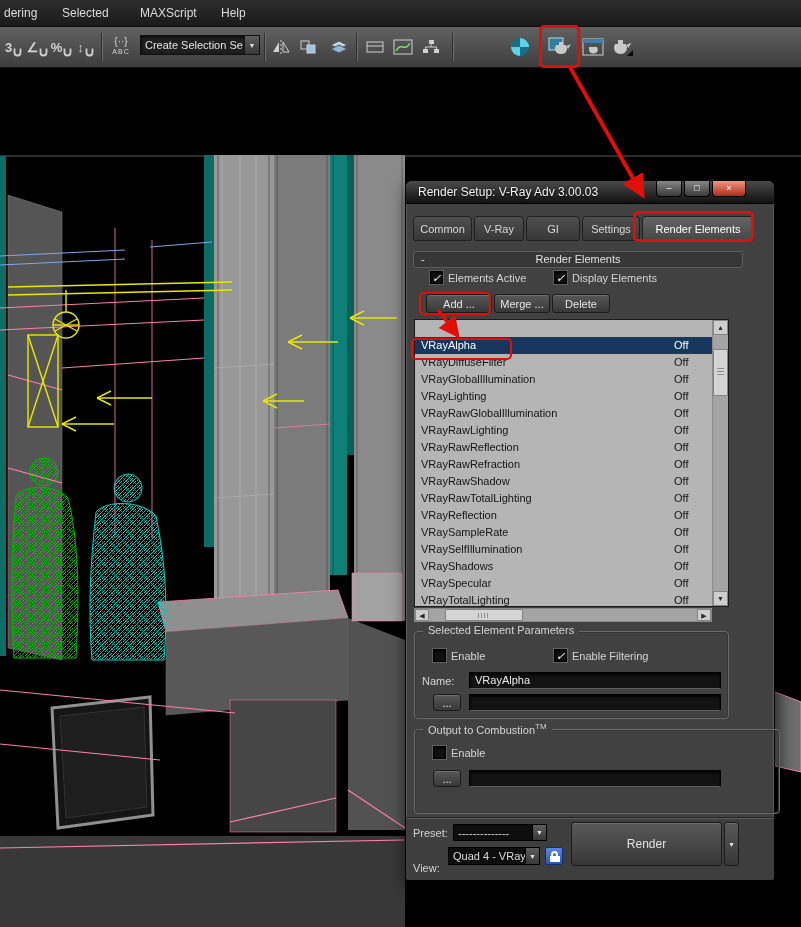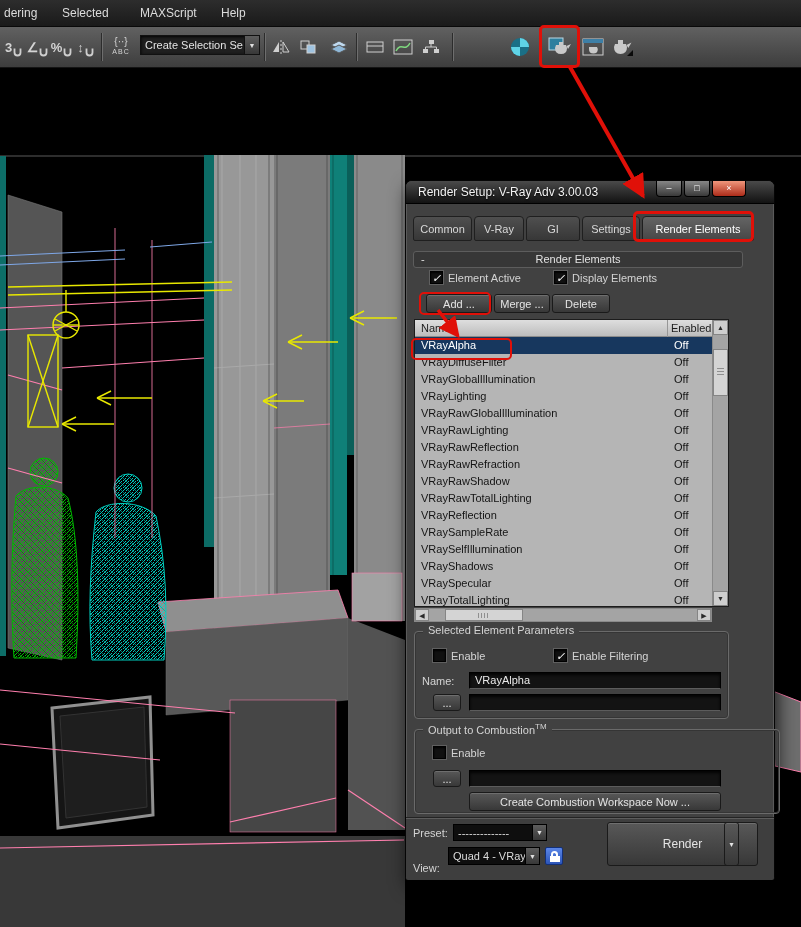--- a/index.html
+++ b/index.html
@@ -118,21 +118,21 @@
             font-size:11px; display:flex; align-items:center; }
   .fcombo .txt { flex:1; padding:0 4px; white-space:nowrap; overflow:hidden; }
   .fcombo .arr { width:14px; height:100%; background:linear-gradient(#5d5d5d,#383838);
                  border-left:1px solid #000; color:#e0e0e0; font-size:7px;
                  display:flex; align-items:center; justify-content:center; }
   #lock-btn { position:absolute; background:linear-gradient(#5b86e8,#2c55b8);
               border:1px solid #12307a; border-radius:2px; }
   .lock-shackle { position:absolute; left:5px; top:3px; width:7px; height:6px;
                   border:2px solid #fff; border-bottom:none; border-radius:4px 4px 0 0; }
   .lock-body { position:absolute; left:3.5px; top:8px; width:10px; height:6px; background:#fff; }
-  #render-btn { font-size:12px;margin-left:36px; }
+  #render-btn { font-size:12px; }
   #render-flyout { font-size:8px; }
 
   
   .redbox { position:absolute; border:3px solid #e01008; border-radius:5px; z-index:40;
             pointer-events:none; }
   #annot-svg { position:absolute; left:0; top:0; z-index:41; pointer-events:none; }
 
   #scene { position:absolute; left:0; top:68px; z-index:1; }
 </style>
 </head>
@@ -387,34 +387,29 @@
   <div class="tab" style="left:120px;width:54px">GI</div>
   <div class="tab" style="left:176px;width:58px">Settings</div>
   <div class="tab active" style="left:236px;width:112px">Render Elements</div>
 
   <div class="rollout">
     <span class="minus">-</span>
     <span>Render Elements</span>
   </div>
 
   <span class="cb" style="left:24px;top:90px"><i>✓</i></span>
-  <span class="lbl" style="left:42px;top:91px">Element Active</span>
+  <span class="lbl" style="left:42px;top:91px">Elements Active</span>
   <span class="cb" style="left:148px;top:90px"><i>✓</i></span>
   <span class="lbl" style="left:166px;top:91px">Display Elements</span>
 
   <div class="btn" style="left:20px;top:113px;width:66px;height:19px">Add ...</div>
   <div class="btn" style="left:88px;top:113px;width:56px;height:19px">Merge ...</div>
   <div class="btn" style="left:146px;top:113px;width:58px;height:19px">Delete</div>
 
   <div id="element-list">
-    <div class="lheader">
-      <span class="h-name">Name</span>
-      <span class="h-sep"></span>
-      <span class="h-enabled">Enabled</span>
-    </div>
     <div class="lrows">
         <div class="lrow selected">
     <span class="lname">VRayAlpha</span>
     <span class="lval">Off</span>
   </div>
         <div class="lrow">
     <span class="lname">VRayDiffuseFilter</span>
     <span class="lval">Off</span>
   </div>
         <div class="lrow">
@@ -497,21 +492,20 @@
     <div class="btn" style="left:18px;top:62px;width:28px;height:17px">...</div>
     <div class="field" style="left:54px;top:62px;width:252px;height:17px"></div>
   </div>
 
   <div class="group" style="left:8px;top:548px;width:366px;height:85px">
     <span class="gtitle"><i>Output to Combustion</i><sup>TM</sup></span>
     <span class="cb" style="left:18px;top:16px"></span>
     <span class="lbl" style="left:36px;top:17px">Enable</span>
     <div class="btn" style="left:18px;top:40px;width:28px;height:17px">...</div>
     <div class="field" style="left:54px;top:40px;width:252px;height:17px"></div>
-    <div class="btn" style="left:54px;top:62px;width:252px;height:19px">Create Combustion Workspace Now ...</div>
   </div>
 
   <div id="dlg-footer">
     <span class="lbl" style="left:7px;top:9px">Preset:</span>
     <div class="fcombo" style="left:47px;top:6px;width:94px;height:17px">
       <span class="txt">--------------</span>
       <span class="arr">▼</span>
     </div>
     <span class="lbl" style="left:7px;top:44px">View:</span>
     <div class="fcombo" style="left:42px;top:29px;width:92px;height:18px">

